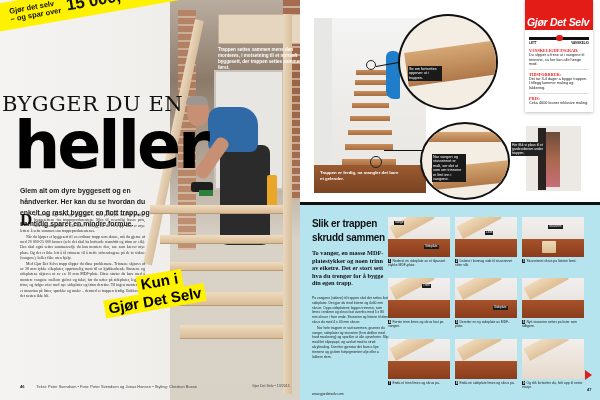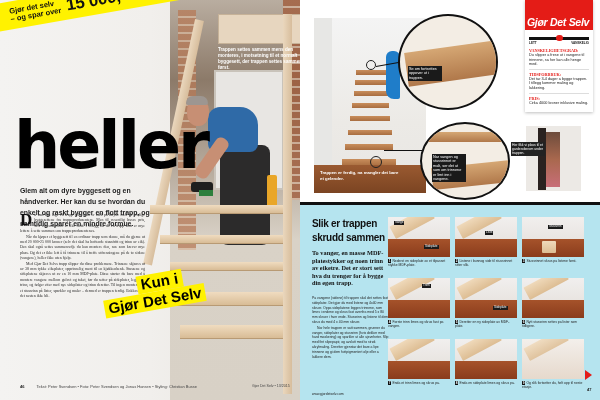--- a/index.html
+++ b/index.html
@@ -143,20 +143,21 @@
   <div class="photo-caption-left">Trappen settes sammen mens den monteres, i motsetning til et normalt byggesett, der trappen settes sammen først.</div>
 
   <div class="yellow-banner">
     <div>
       <div class="yb-small">Gjør det selv</div>
       <div class="yb-small">– og spar over</div>
     </div>
     <div class="yb-big">15 000,-</div>
   </div>
 
+  <div class="headline-serif hl2">BYGGER DU EN</div>
   <div class="headline-trapp">heller</div>
 
   <div class="lead">Glem alt om dyre byggesett og en håndverker. Her kan du se hvordan du enkelt og raskt bygger en flott trapp, og samtidig sparer en mindre formue.</div>
 
   <div class="body-col">
     <span class="dropcap">D</span>
     <p style="text-indent:0">u kan fint lage en trapp selv, som er fullt på høyde med de ferdige byggesettene fra trappeprodusentene. Men til vesentlig lavere pris, selv om utseendet er like flott. I tillegg får du en trapp som er mye lettere å sette sammen enn trappeprodusentenes.</p>
     <p>Når du kjøper et byggesett til en ordinær trapp som denne, må du gjerne ut med 20 000-25 000 kroner (selv det skal ha hoftende stussfritt og trinn av eik). Den skal også settes sammenredje du kan montere den, noe som krever mye plass. Og det er ikke lett å få trinnene til å treffe utfresningene på de to sidene (vangene), heller ikke uten hjelp.</p>
     <p>Med Gjør Det Selvs trapp slipper du disse problemene. Trinnene skjæres ut av 38 mm tykke eikeplater, opprinnelig ment til en kjøkkenbenk. Stussene og sideplatene skjæres ut av en 10 mm MDF-plate. Disse starter du bare med å montere vangene mellom gulvet og taket, før du setter på sideplater, legger et trinn, og følger etter med nye sideplater og trinn deretter. Til ingen monterer du et stussrinn på lister, sparkler og maler – dermed er trappen ferdig. Enklere kan det nesten ikke bli.</p>
   </div>

